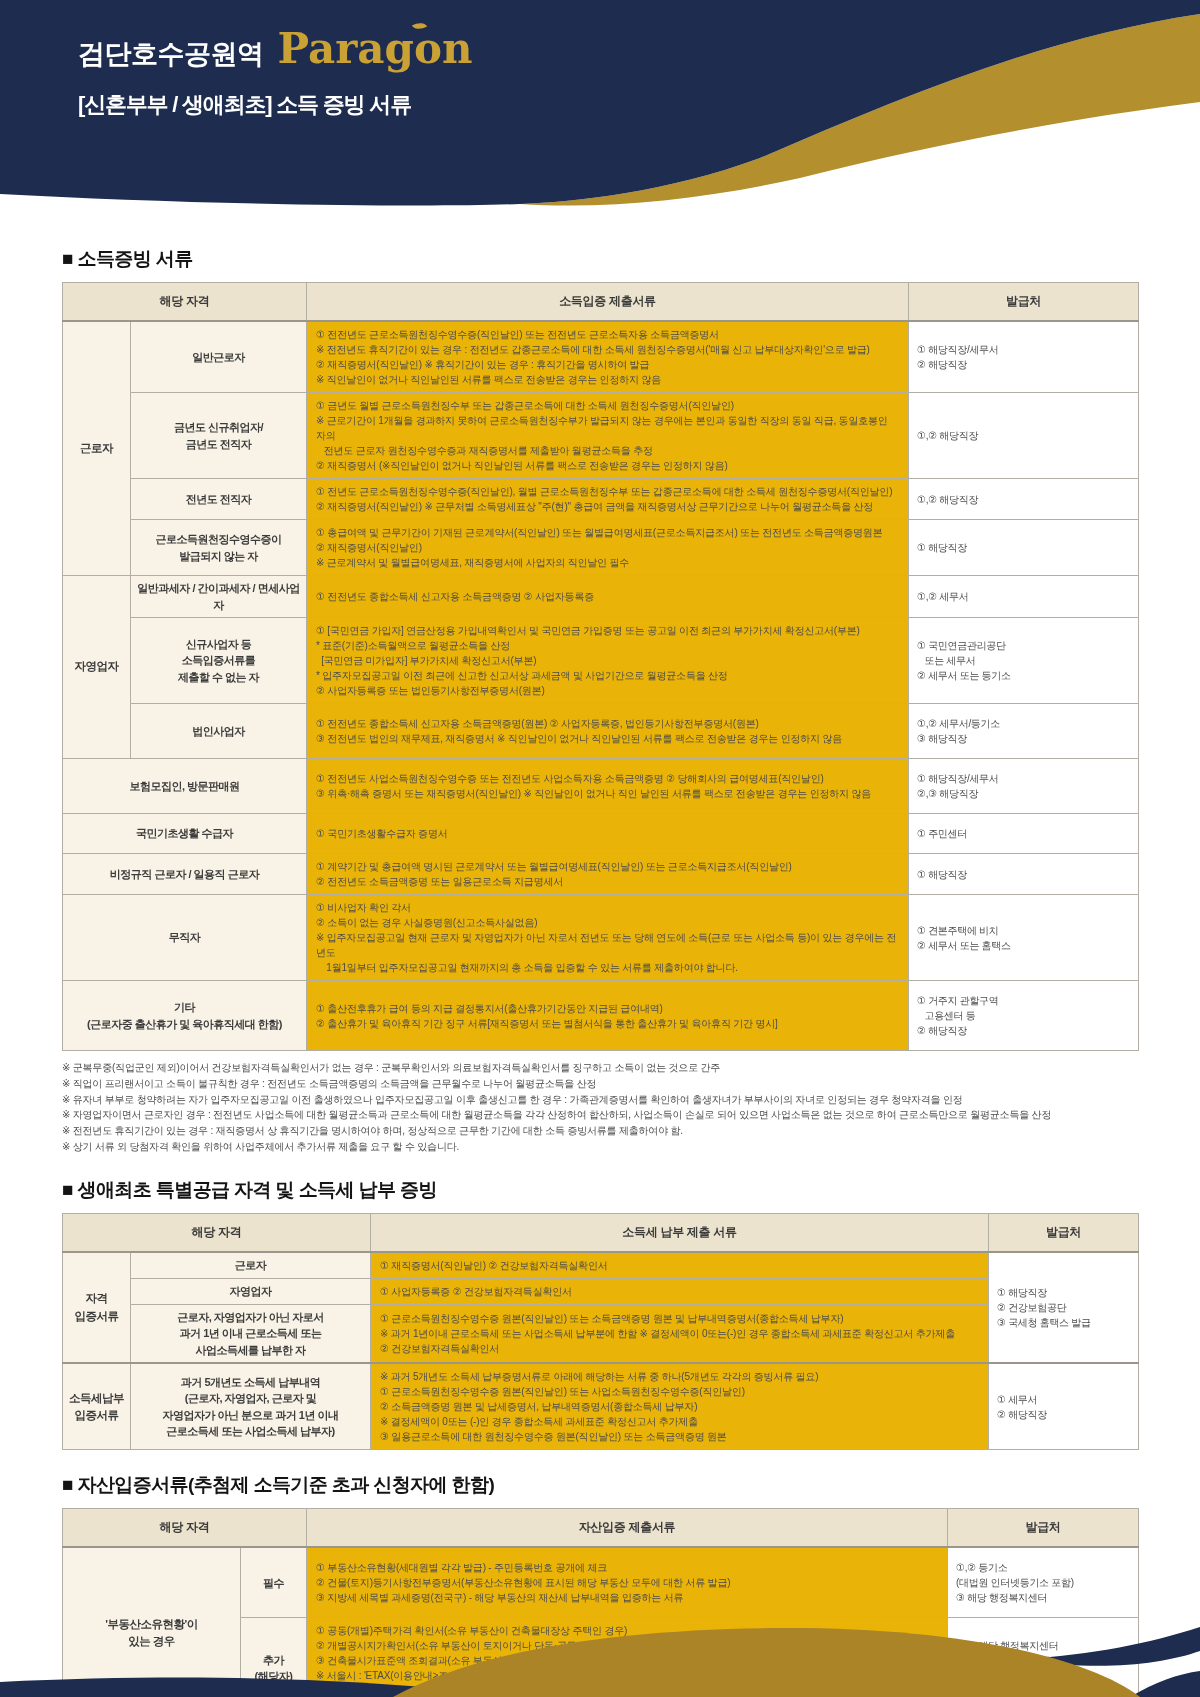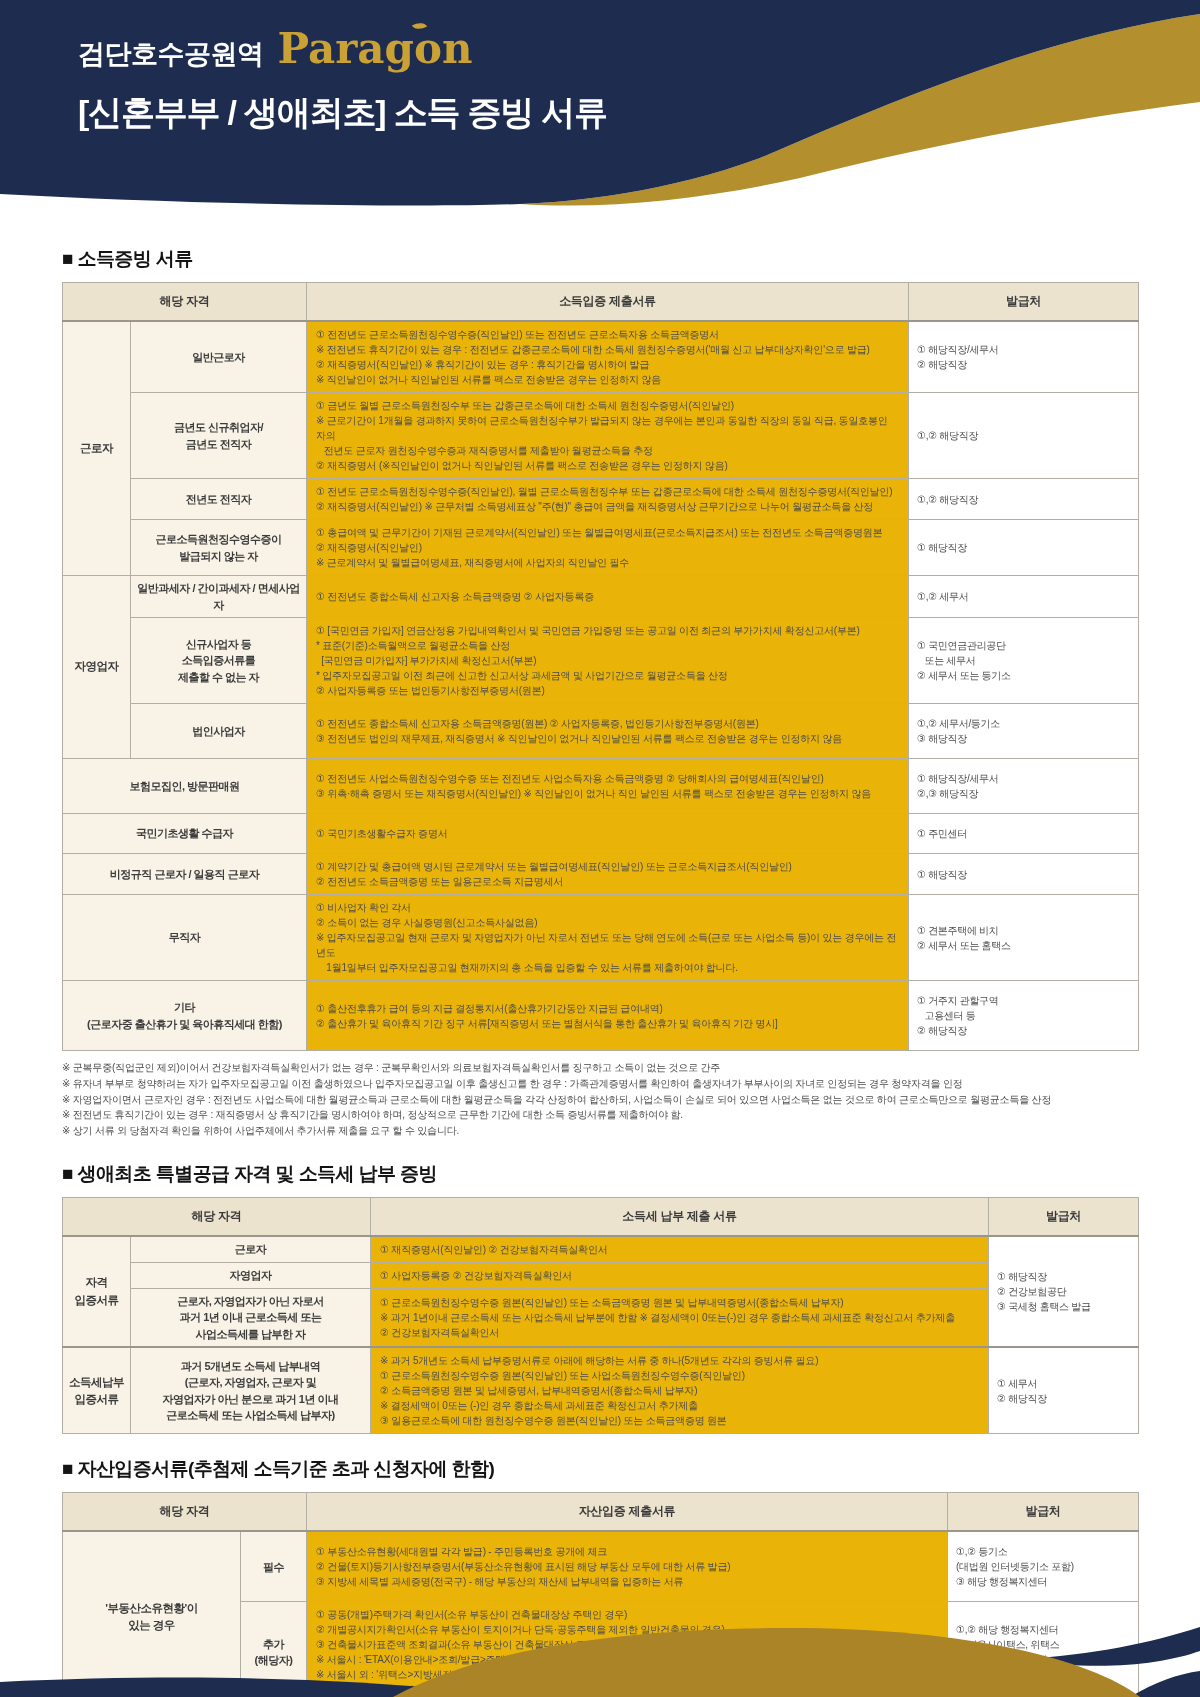--- a/index.html
+++ b/index.html
@@ -7,21 +7,21 @@
         font-family:"Liberation Sans","DejaVu Sans",sans-serif;color:#3f3f3f;}
   
   .hero{position:relative;width:984px;height:212px;}
   .hero svg{position:absolute;left:0;top:0;display:block;}
   .brand{position:absolute;left:78px;top:28px;display:flex;align-items:baseline;gap:14px;}
   .brand-kr{color:#ffffff;font-size:27px;font-weight:bold;letter-spacing:-0.5px;}
   .brand-en{color:#c9a135;font-family:"DejaVu Serif","Liberation Serif",serif;
             font-size:42px;font-weight:bold;line-height:1;position:relative;}
   .brand-en .leaf{position:absolute;right:46px;top:-6px;width:13px;height:8px;background:#c9a135;
             border-radius:0 100% 0 100%;transform:rotate(-28deg);}
-  .hero-title{position:absolute;left:78px;top:90px;margin:0;color:#fff;font-size:34px;
+  .hero-title{position:absolute;left:78px;top:90px;margin:0;color:#fff;font-size:22px;
             font-weight:bold;letter-spacing:-1.2px;}
   
   .content{padding:0 62px;position:relative;}
   .sec-title{font-size:19px;font-weight:bold;color:#141414;margin:22px 0 10px;letter-spacing:-0.6px;}
   .sec-title.first{margin-top:34px;}
   table{width:100%;border-collapse:collapse;table-layout:fixed;}
   td,th{border:1px solid #b2aea3;}
   thead th{background:#ece3ce;color:#3a3a3a;font-size:12px;font-weight:bold;
            padding:10px 4px;border-bottom:2px solid #9a968b;letter-spacing:-0.3px;}
   td.grp{background:#f8f3e6;font-weight:bold;font-size:11.5px;text-align:center;
@@ -167,20 +167,21 @@
           <td class="docs">① 출산전후휴가 급여 등의 지급 결정통지서(출산휴가기간동안 지급된 급여내역)
 ② 출산휴가 및 육아휴직 기간 징구 서류[재직증명서 또는 별첨서식을 통한 출산휴가 및 육아휴직 기간 명시]</td>
           <td class="iss">① 거주지 관할구역
 &nbsp;&nbsp;&nbsp;고용센터 등
 ② 해당직장</td>
         </tr>
       </tbody>
     </table>
     <div class="notes">
       <div class="note">※ 군복무중(직업군인 제외)이어서 건강보험자격득실확인서가 없는 경우 : 군복무확인서와 의료보험자격득실확인서를 징구하고 소득이 없는 것으로 간주</div>
+      <div class="note">※ 직업이 프리랜서이고 소득이 불규칙한 경우 : 전전년도 소득금액증명의 소득금액을 근무월수로 나누어 월평균소득을 산정</div>
       <div class="note">※ 유자녀 부부로 청약하려는 자가 입주자모집공고일 이전 출생하였으나 입주자모집공고일 이후 출생신고를 한 경우 : 가족관계증명서를 확인하여 출생자녀가 부부사이의 자녀로 인정되는 경우 청약자격을 인정</div>
       <div class="note">※ 자영업자이면서 근로자인 경우 : 전전년도 사업소득에 대한 월평균소득과 근로소득에 대한 월평균소득을 각각 산정하여 합산하되, 사업소득이 손실로 되어 있으면 사업소득은 없는 것으로 하여 근로소득만으로 월평균소득을 산정</div>
       <div class="note">※ 전전년도 휴직기간이 있는 경우 : 재직증명서 상 휴직기간을 명시하여야 하며, 정상적으로 근무한 기간에 대한 소득 증빙서류를 제출하여야 함.</div>
       <div class="note">※ 상기 서류 외 당첨자격 확인을 위하여 사업주체에서 추가서류 제출을 요구 할 수 있습니다.</div>
     </div>
 
     <div class="sec-title">■ 생애최초 특별공급 자격 및 소득세 납부 증빙</div>
     <table>
       <colgroup>
           <col style="width:68px">

